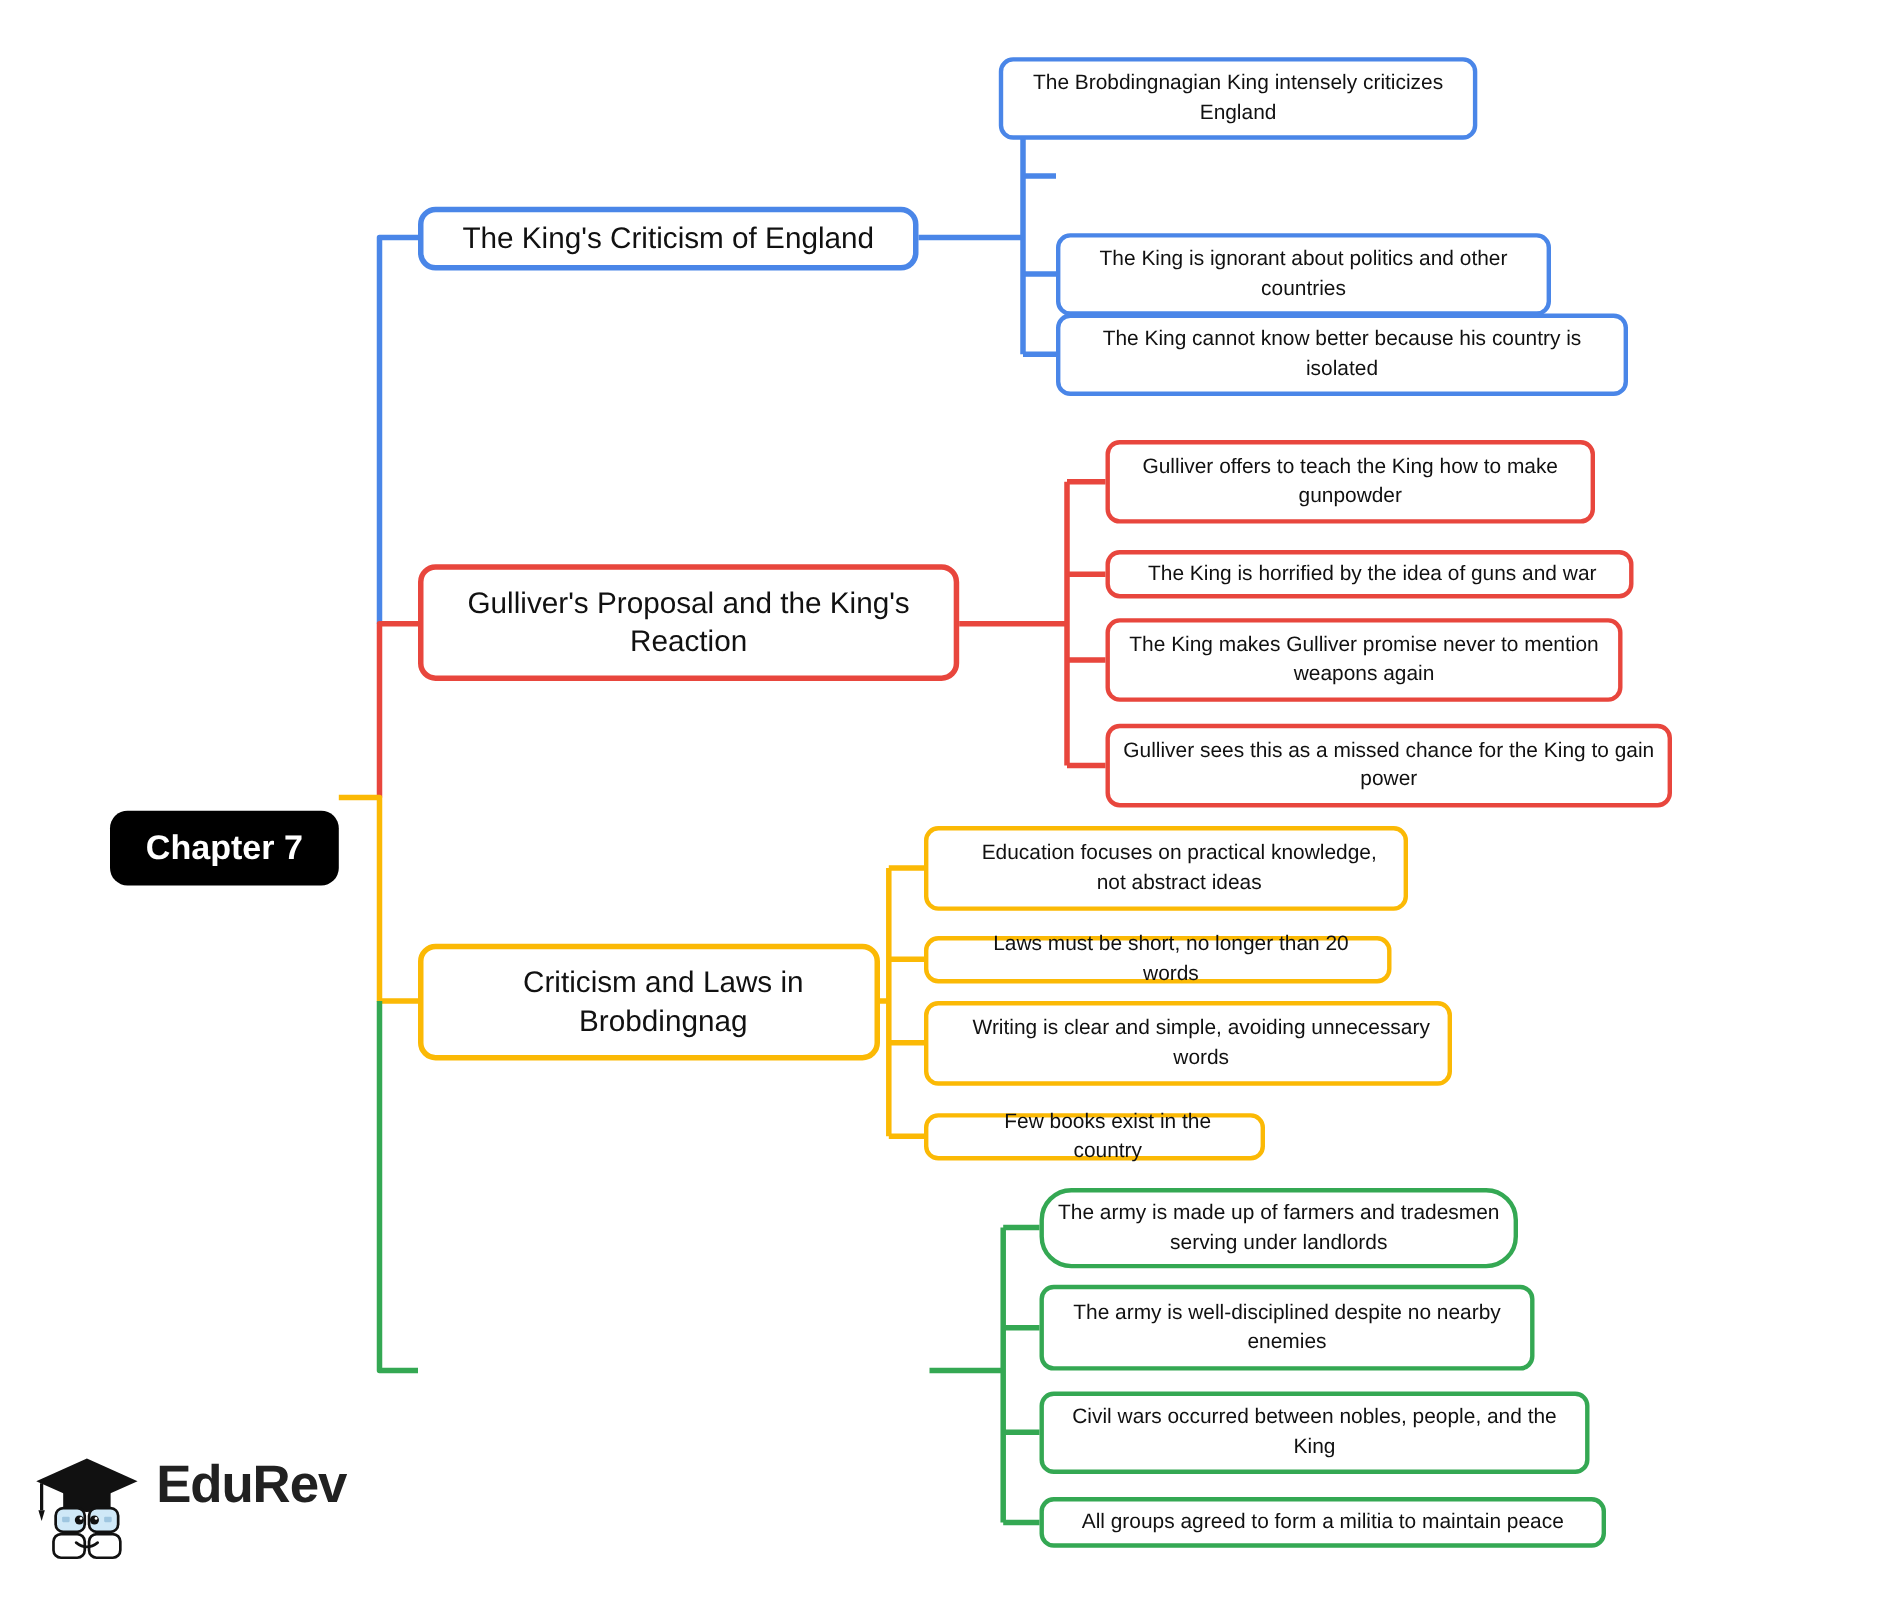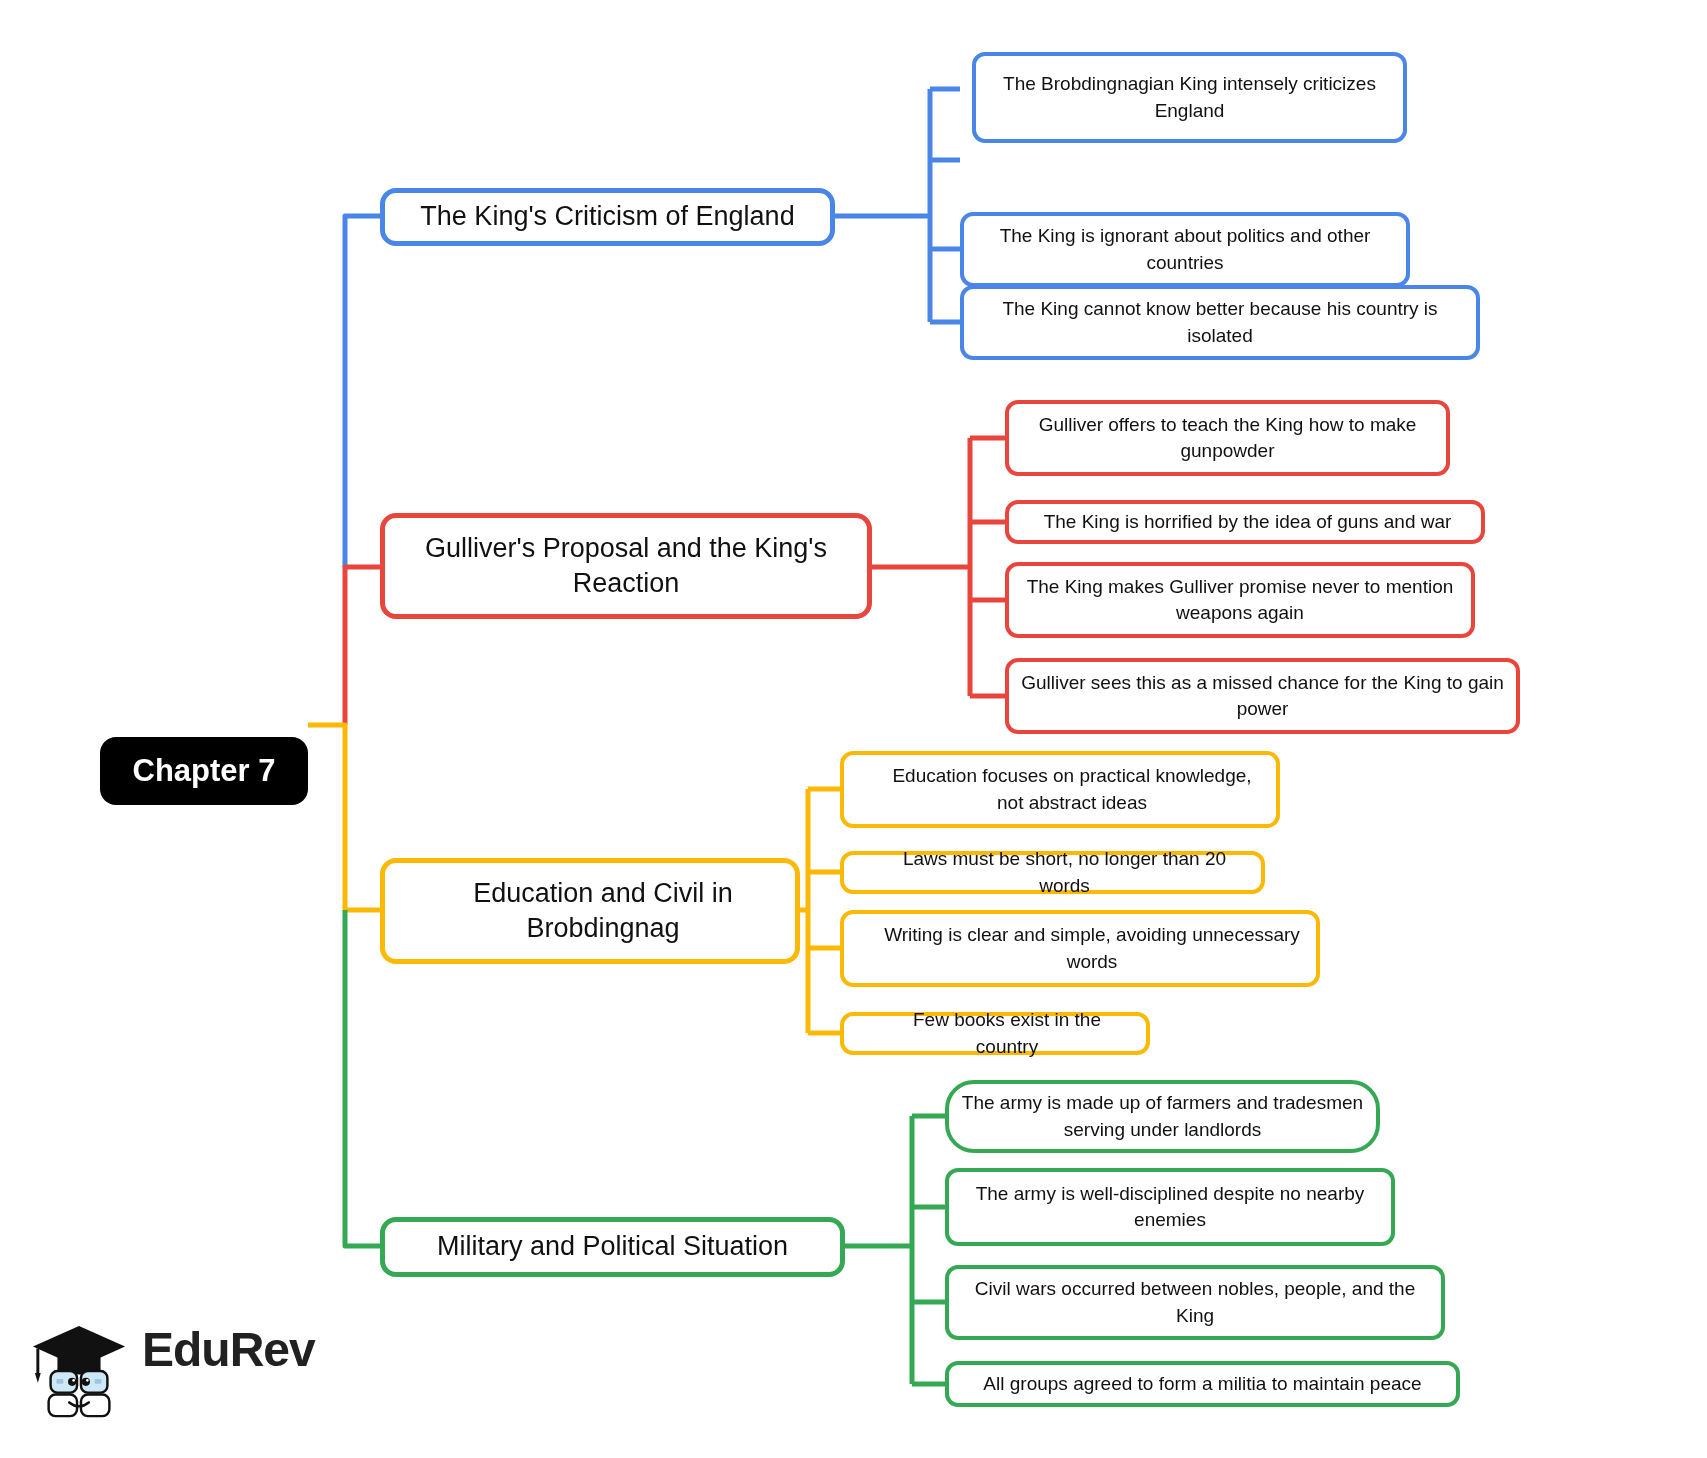--- a/index.html
+++ b/index.html
@@ -32,21 +32,21 @@
   .c-green{border-color:#34a853;}
 
   
   #t-blue  {left:380px; top:188px;  width:455px; height:58px;}
   #t-red   {left:380px; top:513px;  width:492px; height:106px;}
   #t-yellow{left:380px; top:858px;  width:420px; height:106px;}
   #t-green {left:380px; top:1217px; width:465px; height:60px;}
   #central {left:100px; top:697px;  width:208px; height:68px;margin-top:40px;}
 
   
-  #b0{left:972px; top:52px;  width:435px; height:91px;padding-left:12px;}
+  #b0{left:908px; top:52px;  width:435px; height:75px;padding-left:12px;}
   #b1{left:960px; top:139px; width:475px; height:43px;}
   #b2{left:960px; top:212px; width:450px; height:75px;}
   #b3{left:960px; top:285px; width:520px; height:75px;}
   
   #r0{left:1005px; top:400px; width:445px; height:76px;}
   #r1{left:1005px; top:500px; width:480px; height:44px;padding-left:17px;}
   #r2{left:1005px; top:562px; width:470px; height:76px;}
   #r3{left:1005px; top:658px; width:515px; height:76px;}
   
   #y0{left:840px; top:751px;  width:440px; height:77px;}
@@ -81,22 +81,21 @@
     <path d="M835 216 H930 M930 89 V322 M930 89 H960 M930 160 H960 M930 249 H960 M930 322 H960" stroke="#4a86e8"></path>
     <path d="M872 567 H970 M970 438 V696 M970 438 H1005 M970 522 H1005 M970 600 H1005 M970 696 H1005" stroke="#e8463d"></path>
     <path d="M800 910 H808 M808 789 V1033 M808 789 H840 M808 872 H840 M808 948 H840 M808 1033 H840" stroke="#fbb905"></path>
     <path d="M845 1246 H912 M912 1116 V1384 M912 1116 H945 M912 1207 H945 M912 1302 H945 M912 1384 H945" stroke="#34a853"></path>
   </svg>
 
   <div id="central" class="node central">Chapter 7</div>
 
   <div id="t-blue" class="node title c-blue">The King's Criticism of England</div>
   <div id="t-red" class="node title c-red">Gulliver's Proposal and the King's Reaction</div>
-  <div id="t-yellow" class="node title c-yellow">Education and Civil in Brobdingnag</div>
-  <div id="t-green" class="node title c-green">Military and Political Situation</div>
+  <div id="t-yellow" class="node title c-yellow">Criticism and Laws in Brobdingnag</div>
 
   <div id="b0" class="node topic c-blue">The Brobdingnagian King intensely criticizes England</div>
   <div id="b2" class="node topic c-blue">The King is ignorant about politics and other countries</div>
   <div id="b3" class="node topic c-blue">The King cannot know better because his country is isolated</div>
 
   <div id="r0" class="node topic c-red">Gulliver offers to teach the King how to make gunpowder</div>
   <div id="r1" class="node topic c-red">The King is horrified by the idea of guns and war</div>
   <div id="r2" class="node topic c-red">The King makes Gulliver promise never to mention weapons again</div>
   <div id="r3" class="node topic c-red">Gulliver sees this as a missed chance for the King to gain power</div>
 

